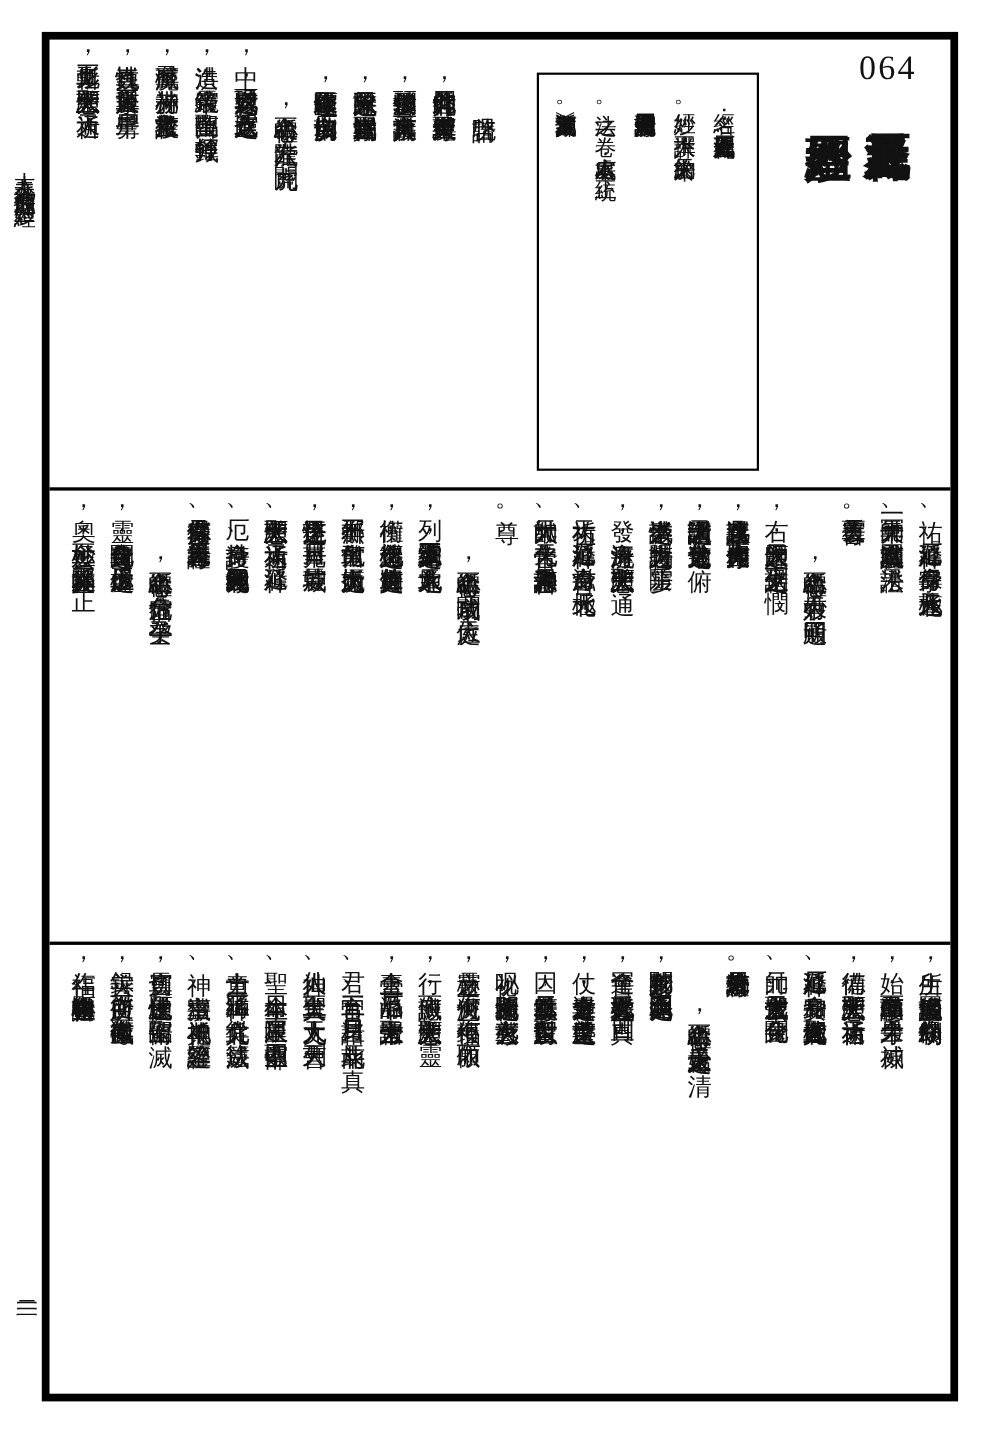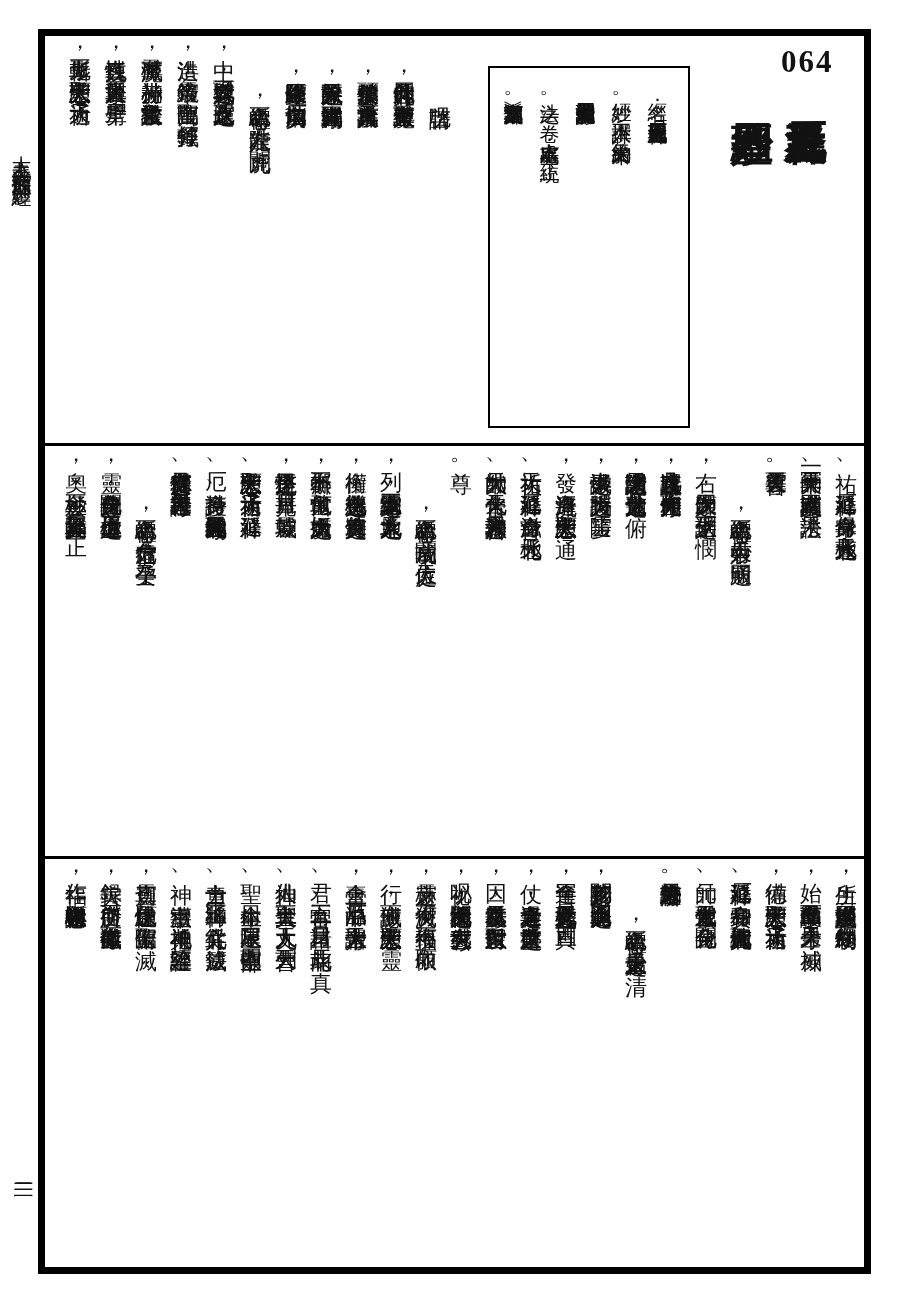--- a/index.html
+++ b/index.html
@@ -15,21 +15,21 @@
   .frame {
     position:absolute; left:38px; top:29px;
     width:833px; height:1245px;
     border:7px solid #000;
     background:#fff;
   }
 
   
   .folio {
     position:absolute; left:736px; top:8px;
-    font-size:31px; font-weight:700; letter-spacing:2px;
+    font-size:31px; font-weight:400; letter-spacing:2px;
   }
 
   
   .title-line1 {
     position:absolute; left:738px; top:52px;
     font-size:42px; font-weight:700; line-height:46px;
     writing-mode:vertical-rl; text-orientation:mixed;
   }
   .title-line2 {
     position:absolute; left:684px; top:55px;

